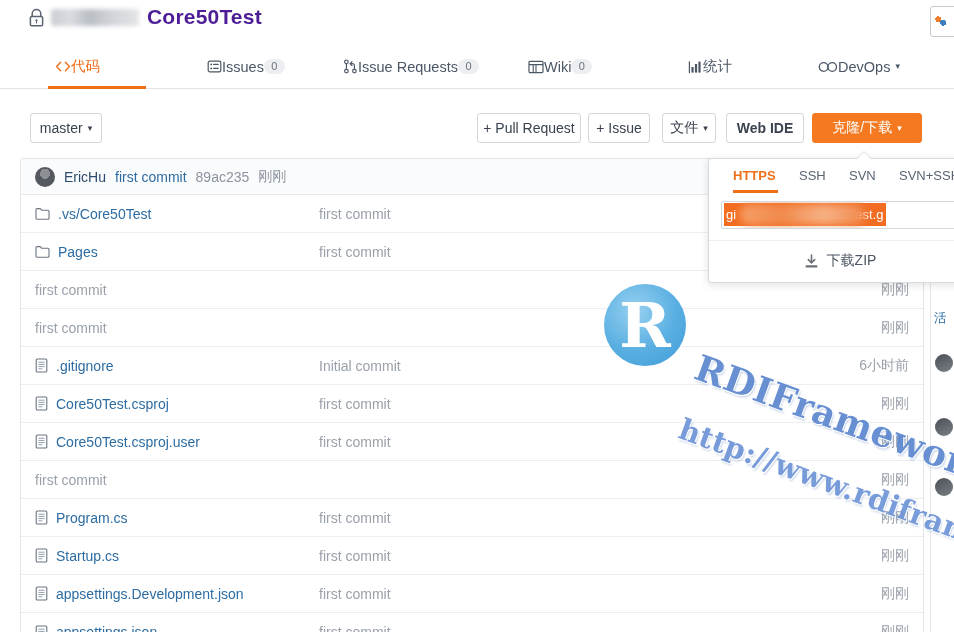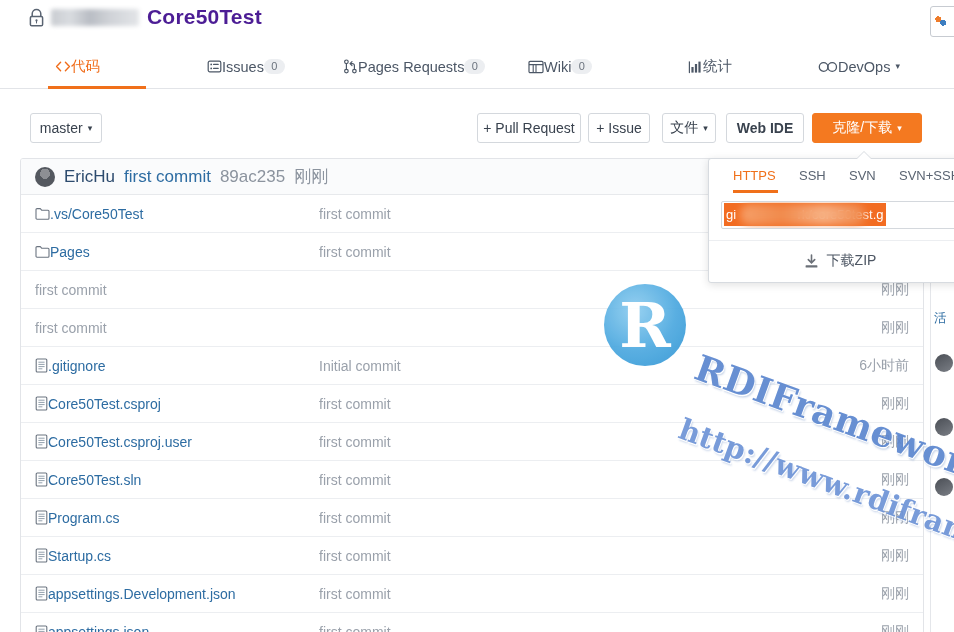--- a/index.html
+++ b/index.html
@@ -134,42 +134,42 @@
 
   
   .file-table {
     position: absolute; left: 20px; top: 158px; width: 902px;
     border: 1px solid #e2e4e8; border-radius: 3px; background: #fff;
     overflow: hidden;
   }
   .commit-row {
     height: 35px; display: flex; align-items: center; gap: 9px;
     padding: 0 14px; background: #fafbfc; border-bottom: 1px solid #e7e9ec;
-    font-size: 17px;
+    font-size: 14px;
   }
   .avatar {
     width: 20px; height: 20px; border-radius: 50%;
     background:
       radial-gradient(circle at 50% 34%, #8d8f94 0 5px, transparent 5px),
       radial-gradient(ellipse at 50% 100%, #54585f 0 12px, transparent 12px),
       linear-gradient(160deg,#3b3f46,#6d7178);
     flex: 0 0 auto;
   }
   .c-author { color: #2d4b6e; }
   .c-msg { color: #2d6ca2; }
   .c-sha { color: #8b939e; }
   .c-time { color: #8b939e; }
 
   .f-row {
     height: 38px; display: flex; align-items: center;
     border-bottom: 1px solid #eceef1; font-size: 14px; padding: 0 14px;
     box-sizing: border-box;
   }
   .f-row:last-child { border-bottom: none; }
-  .f-name { width: 284px; display: flex; align-items: center; color: #2d6ca2; white-space: nowrap; }
+  .f-name { width: 284px; display: flex; align-items: center; gap: 8px; color: #2d6ca2; white-space: nowrap; }
   .f-msg { flex: 1; color: #9aa1ab; }
   .f-time { width: 90px; text-align: right; color: #9aa1ab; }
 
   
   .right-rail {
     position: absolute; left: 930px; top: 158px; width: 24px; height: 474px;
     background: #fff; border-left: 1px solid #e4e6ea;
     overflow: hidden;
   }
   .rr-txt { position: absolute; left: 3px; font-size: 12.5px; color: #4d5663; white-space: nowrap; }
@@ -257,21 +257,21 @@
           <span>Issues</span>
           <span class="nav-badge">0</span>
         </div>
         <div class="nav-item" style="left: 343px;">
           <span class="ico"><svg width="15" height="15" viewBox="0 0 15 15">
               <circle cx="3.4" cy="2.8" r="1.8" fill="none" stroke="currentColor" stroke-width="1.2"></circle>
               <circle cx="3.4" cy="12.1" r="1.8" fill="none" stroke="currentColor" stroke-width="1.2"></circle>
               <circle cx="11.4" cy="12.1" r="1.8" fill="none" stroke="currentColor" stroke-width="1.2"></circle>
               <path d="M3.4 4.6v5.7M11.4 10.3V6.6a2 2 0 0 0-2-2H7.2M9 2.6 7 4.6l2 2" fill="none" stroke="currentColor" stroke-width="1.2" stroke-linecap="round" stroke-linejoin="round"></path>
             </svg></span>
-          <span>Pages Requests</span>
+          <span>Issue Requests</span>
           <span class="nav-badge">0</span>
         </div>
         <div class="nav-item" style="left: 528px;">
           <span class="ico"><svg width="16" height="14" viewBox="0 0 16 14">
               <rect x="1" y="1.4" width="14" height="11.2" rx="1.2" fill="none" stroke="currentColor" stroke-width="1.2"></rect>
               <path d="M1 4.6h14M5.2 4.6v8M8 4.6v8" stroke="currentColor" stroke-width="1.1"></path>
             </svg></span>
           <span>Wiki</span>
           <span class="nav-badge">0</span>
         </div>
@@ -406,27 +406,20 @@
             <span class="ico"><svg width="13" height="15" viewBox="0 0 13 15">
                 <rect x="1.2" y="1" width="10.6" height="13" rx="1" fill="none" stroke="#6b7480" stroke-width="1.1"></rect>
                 <path d="M3.4 4.2h6.2M3.4 6.4h6.2M3.4 8.6h6.2M3.4 10.8h4" stroke="#93a0ad" stroke-width="1"></path>
               </svg></span>
             <span>Core50Test.csproj.user</span>
           </div>
           <div class="f-msg">first commit</div>
           <div class="f-time">刚刚</div>
         </div>
         <div class="f-row">
-          <div class="f-name">
-            <span class="ico"><svg width="13" height="15" viewBox="0 0 13 15">
-                <rect x="1.2" y="1" width="10.6" height="13" rx="1" fill="none" stroke="#6b7480" stroke-width="1.1"></rect>
-                <path d="M3.4 4.2h6.2M3.4 6.4h6.2M3.4 8.6h6.2M3.4 10.8h4" stroke="#93a0ad" stroke-width="1"></path>
-              </svg></span>
-            <span>Core50Test.sln</span>
-          </div>
           <div class="f-msg">first commit</div>
           <div class="f-time">刚刚</div>
         </div>
         <div class="f-row">
           <div class="f-name">
             <span class="ico"><svg width="13" height="15" viewBox="0 0 13 15">
                 <rect x="1.2" y="1" width="10.6" height="13" rx="1" fill="none" stroke="#6b7480" stroke-width="1.1"></rect>
                 <path d="M3.4 4.2h6.2M3.4 6.4h6.2M3.4 8.6h6.2M3.4 10.8h4" stroke="#93a0ad" stroke-width="1"></path>
               </svg></span>
             <span>Program.cs</span>
@@ -479,21 +472,21 @@
         <div class="rr-av" style="top: 196px;"></div>
         <div class="rr-av" style="top: 260px;"></div>
         <div class="rr-av" style="top: 320px;"></div>
       </div>
   </div>
 
   <div class="clone-pop">
     <div class="arrow-out"></div>
     <div class="arrow-in"></div>
     <div class="clone-tabs" id="clone-tabs">
-        <div class="clone-tab active" style="left: 12px;">HTTPS</div>
+        <div class="clone-tab active" style="left: 12px; font-weight: bold;">HTTPS</div>
         <div class="clone-tab-underline" style="left: 12px; width: 45px;"></div>
         <div class="clone-tab" style="left: 78px;">SSH</div>
         <div class="clone-tab" style="left: 128px;">SVN</div>
         <div class="clone-tab" style="left: 178px;">SVN+SSH</div>
       </div>
     <div class="clone-url">
       <span class="sel"><span>gi</span><span style="opacity:0">&nbsp;&nbsp;&nbsp;&nbsp;&nbsp;&nbsp;&nbsp;&nbsp;&nbsp;&nbsp;&nbsp;&nbsp;&nbsp;&nbsp;&nbsp;&nbsp;&nbsp;</span><span>rk/core50test.g</span></span>
       <span class="blurpatch"></span>
     </div>
     <div class="clone-sep"></div>

